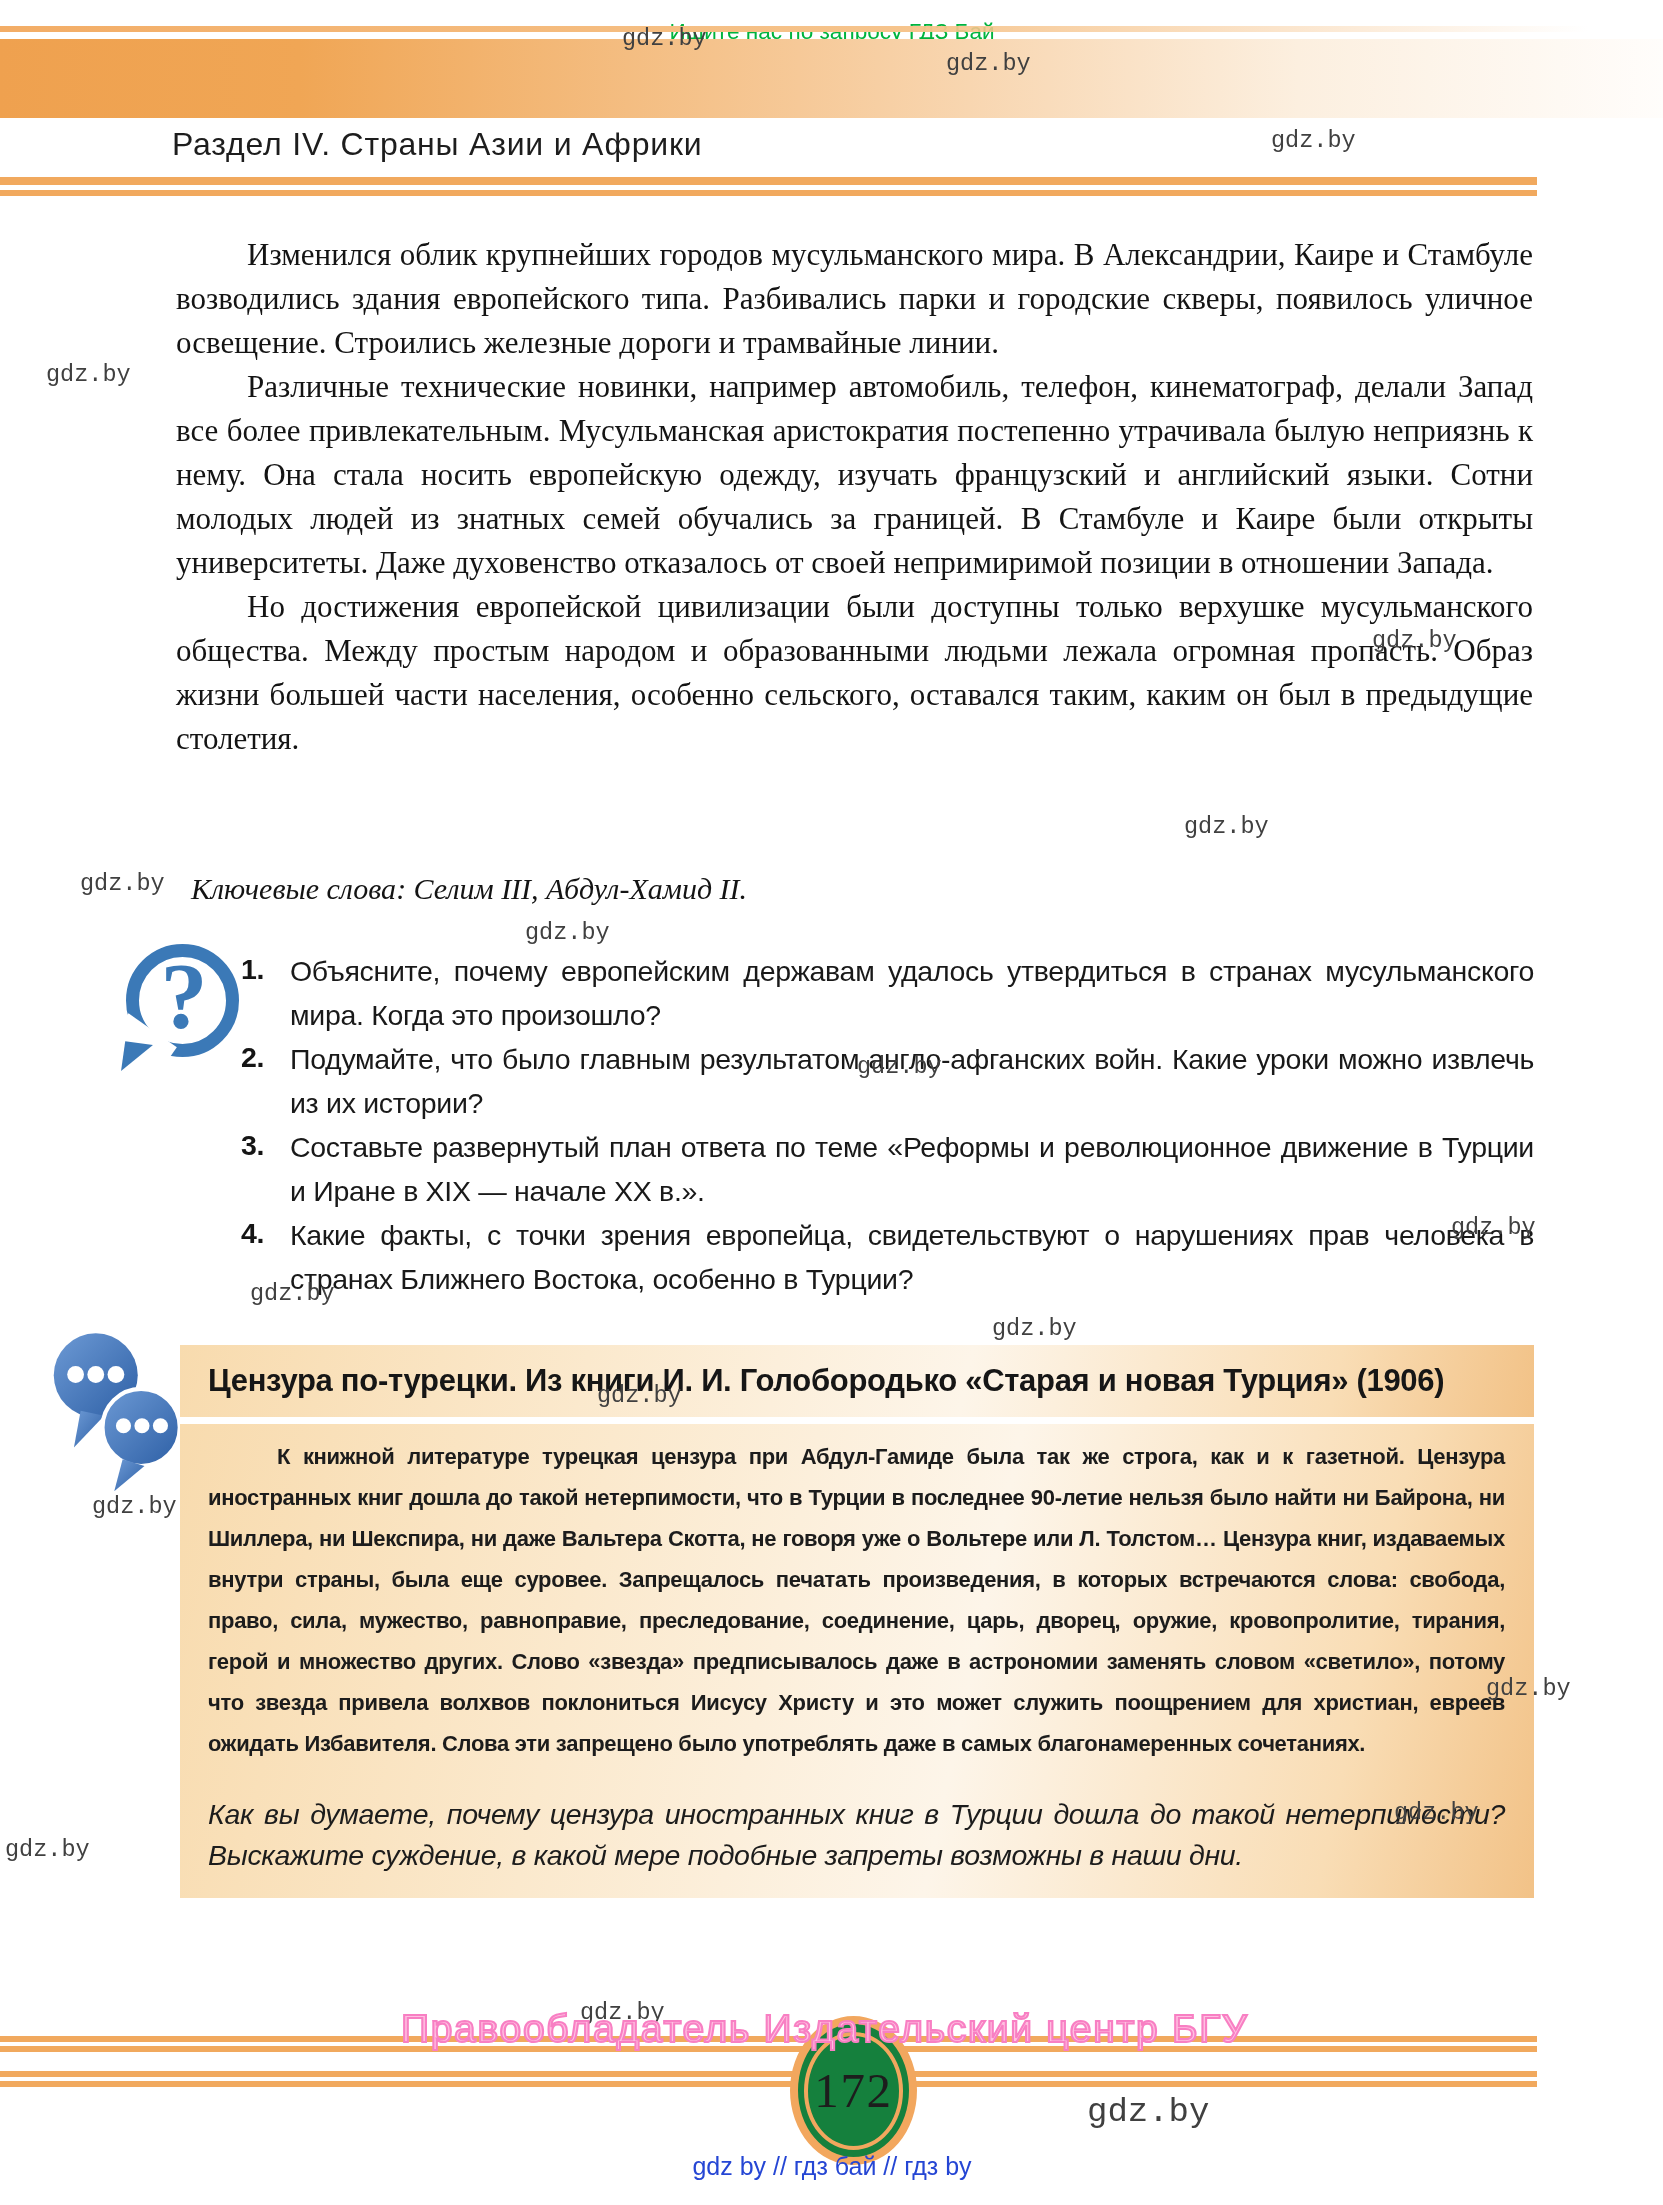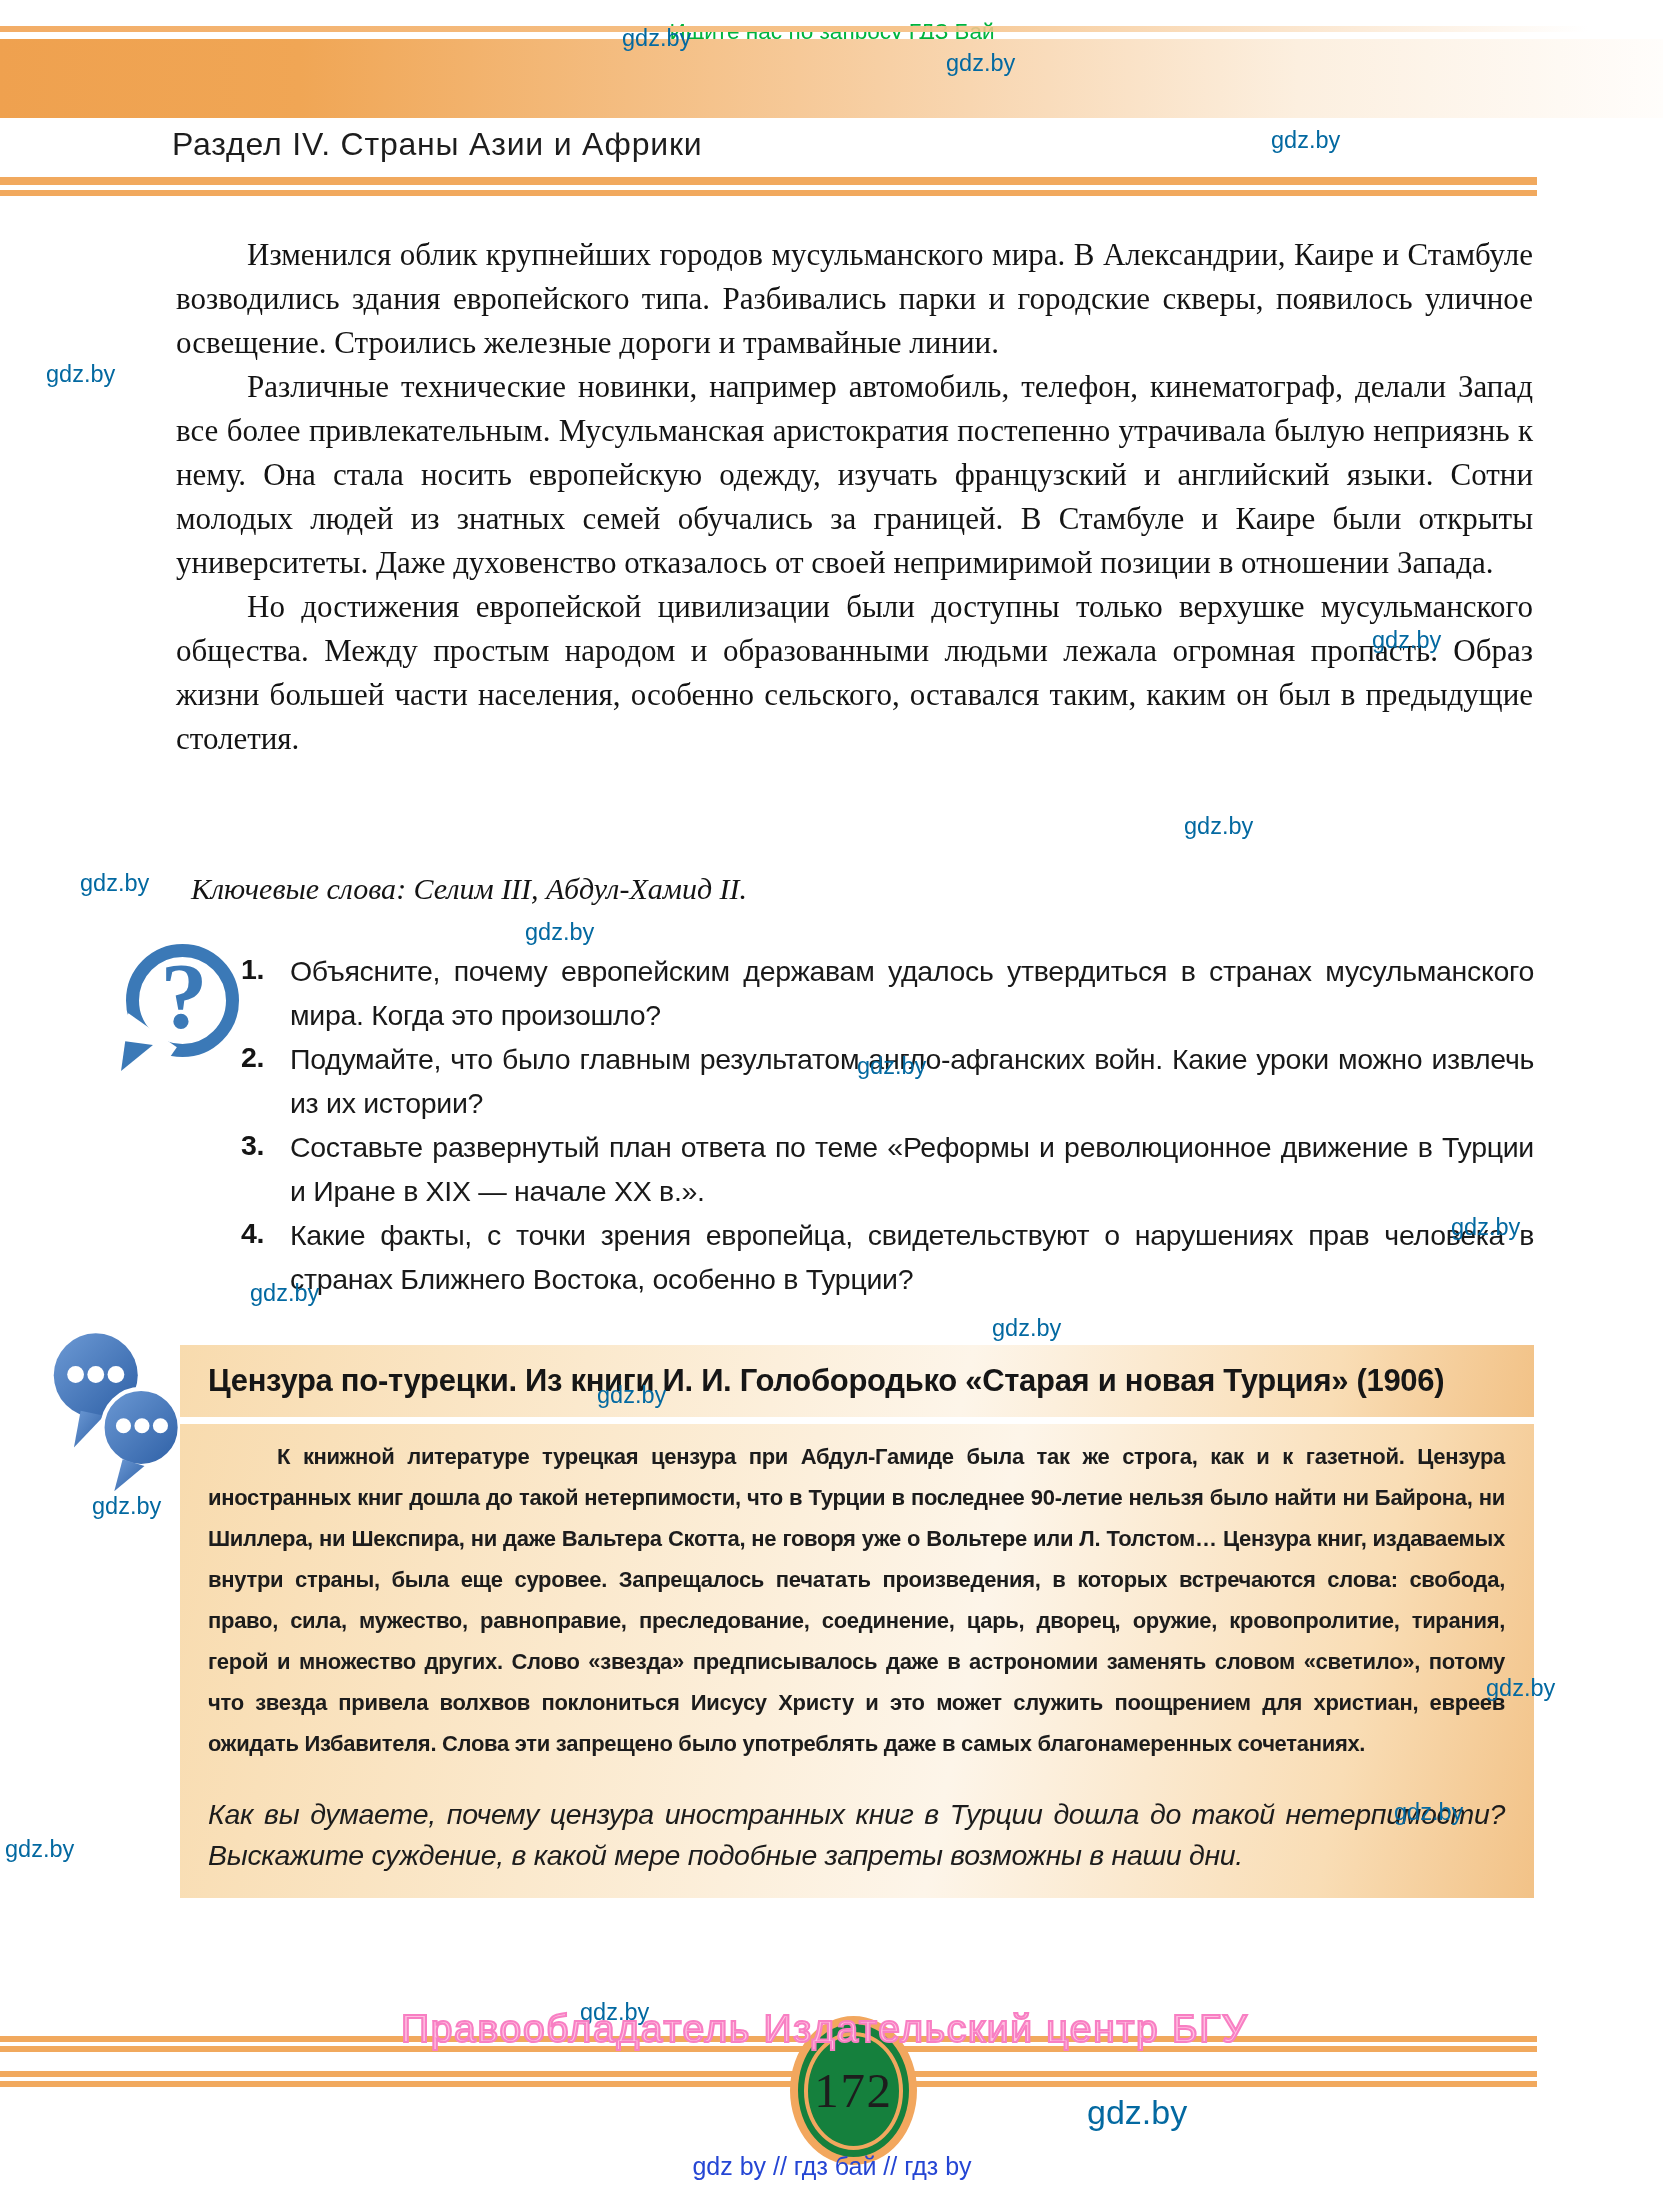--- a/index.html
+++ b/index.html
@@ -106,22 +106,22 @@
   .badge-num{
     font-family:"Liberation Serif",serif;font-size:49px;color:#1d1d1d;letter-spacing:1.7px;
   }
   .footer-links{
     left:0;top:2152px;width:100%;text-align:center;
     font-size:25px;color:#2546d4;z-index:6;
   }
 
   
   .wm{
-    position:absolute;font-size:23.5px;color:#0369a1;z-index:4;white-space:nowrap;
-    font-family:Liberation Sans, sans-serif;
+    position:absolute;font-size:23.5px;color:#404040;z-index:4;white-space:nowrap;
+    font-family:Liberation Mono, monospace;
   }
 </style>
 </head>
 <body>
 
 <div class="abs promo-top">Ищите нас по запросу ГДЗ Бай</div>
 
 <div class="abs thin-stripe"></div>
 <div class="abs top-band"></div>
 

